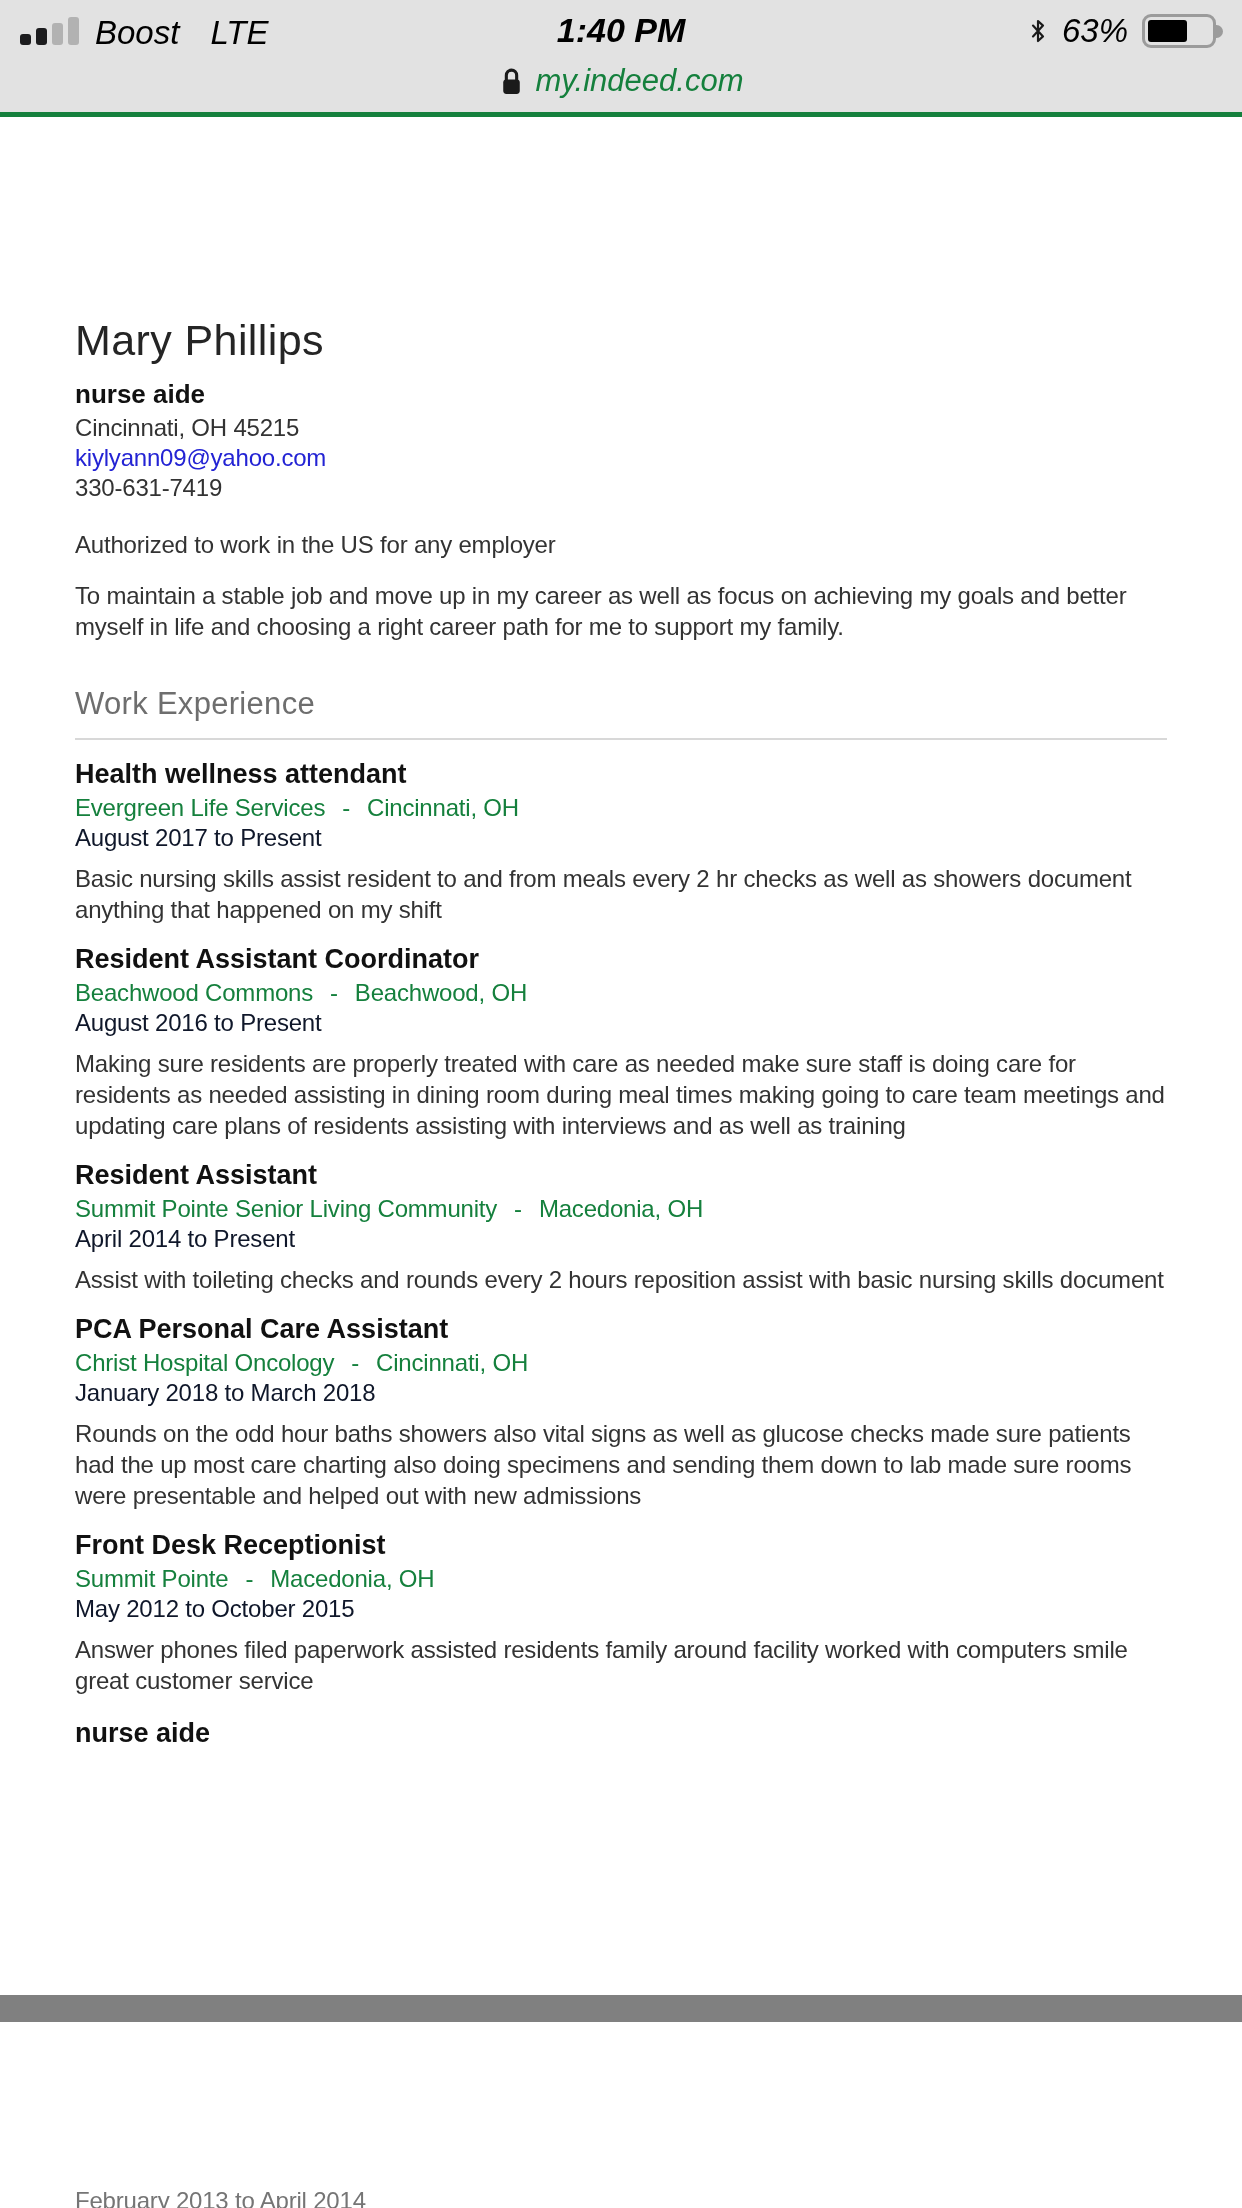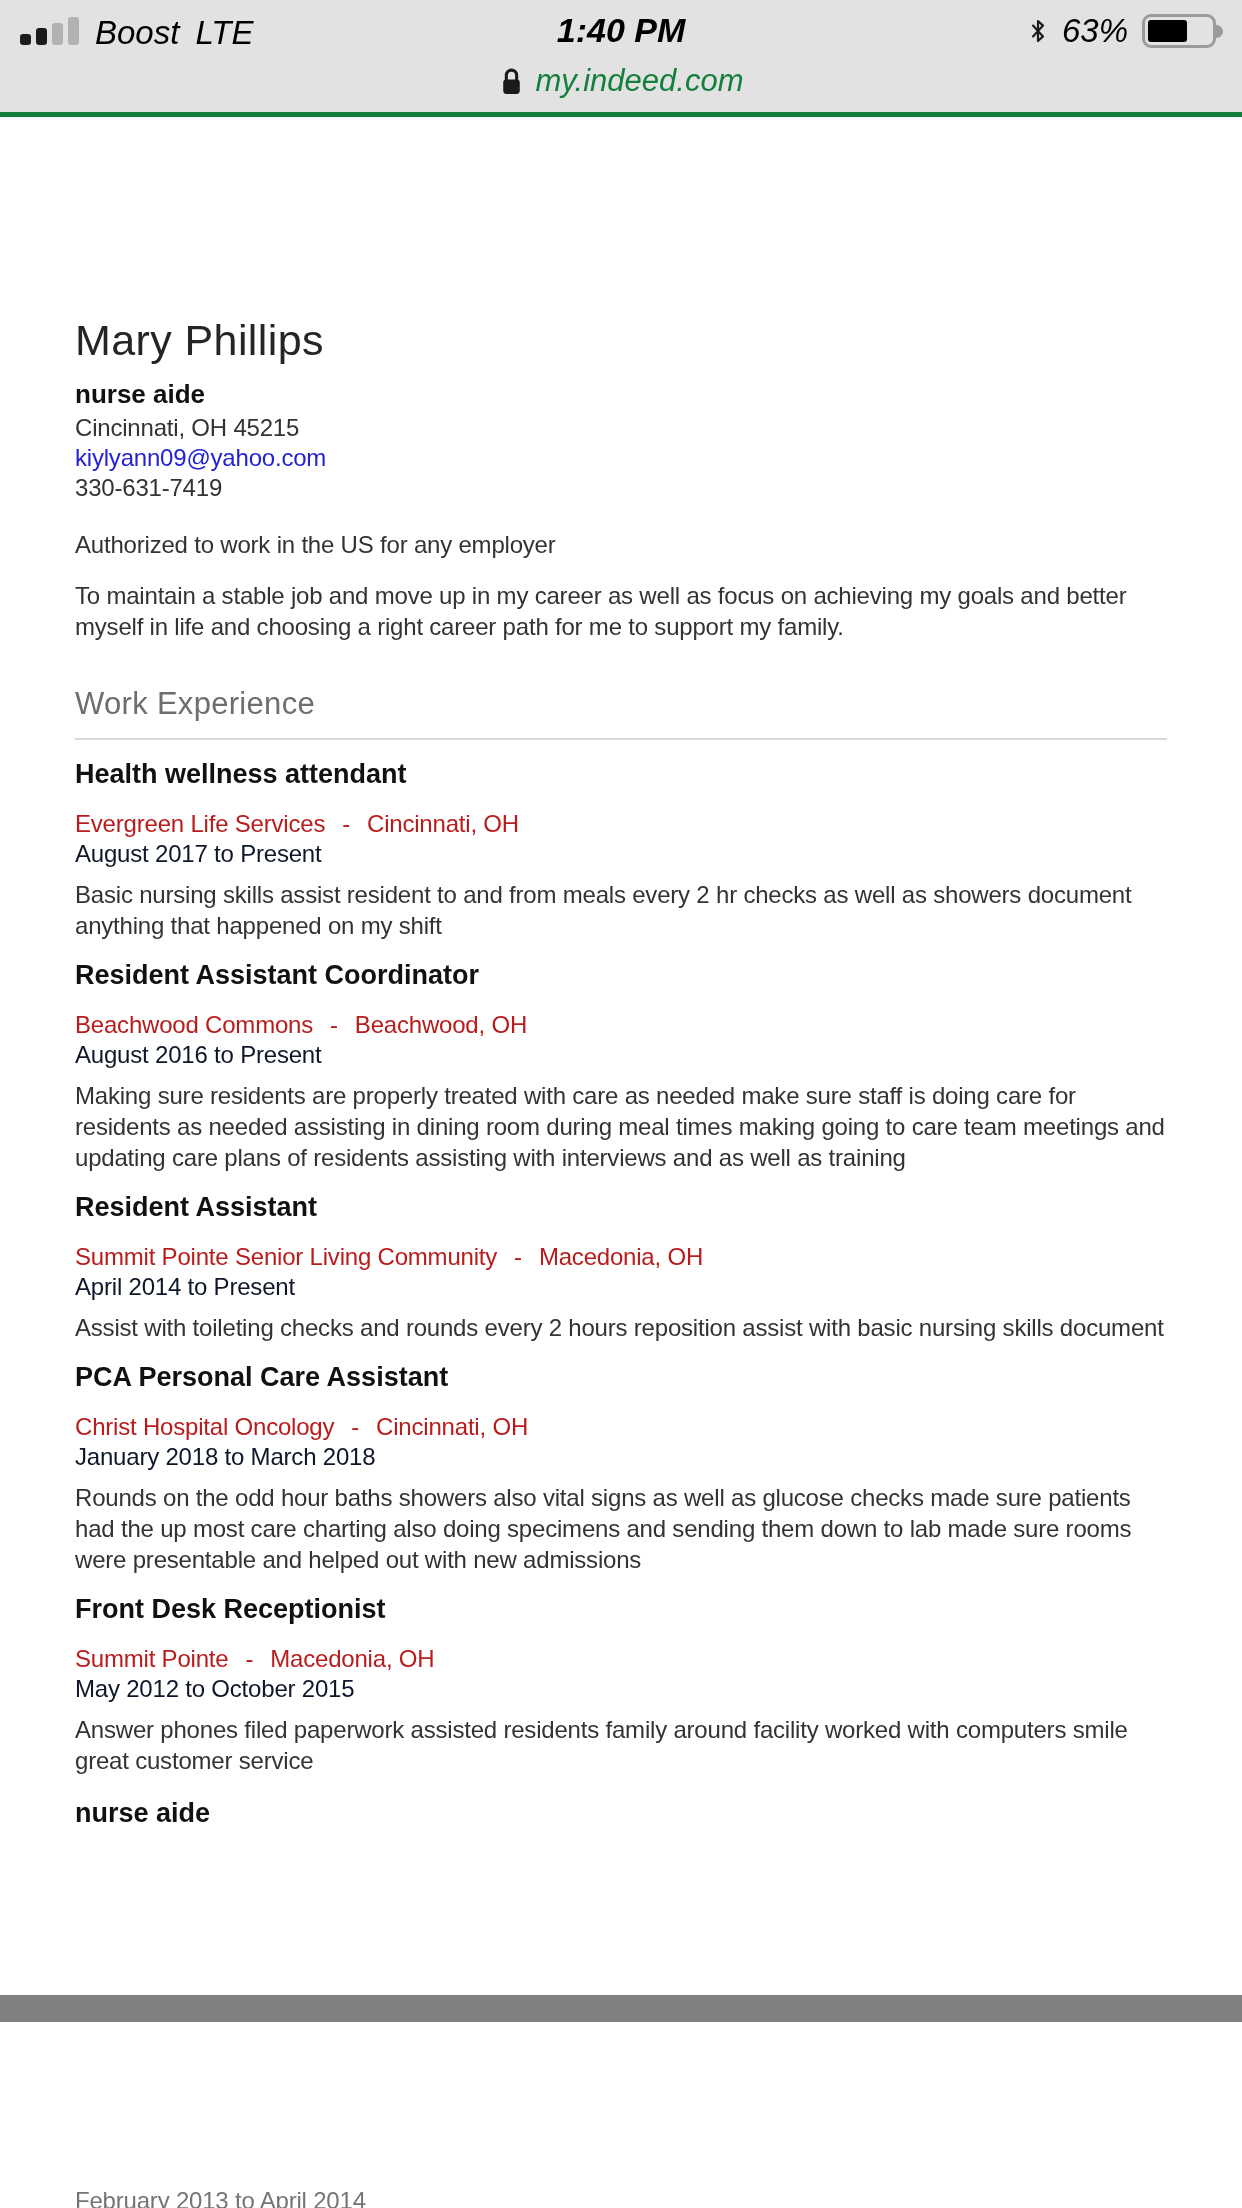--- a/index.html
+++ b/index.html
@@ -27,21 +27,21 @@
     position: absolute; left: 20px; top: 12px;
     display: flex; align-items: center; gap: 16px; height: 42px;
   }
   .signal { display: flex; align-items: flex-end; gap: 5px; height: 28px; padding-bottom: 2px; }
   .signal i { display: block; width: 11px; border-radius: 3px; }
   .signal .b1 { height: 11px; background: #1c1c1e; }
   .signal .b2 { height: 17px; background: #1c1c1e; }
   .signal .b3 { height: 22px; background: #b2b2b2; }
   .signal .b4 { height: 28px; background: #b2b2b2; }
   .carrier, .network { font-size: 33px; color: #000; line-height: 42px; }
-  .network { margin-left: 0; }
+  .network { margin-left: 15px; }
   .sb-time {
     position: absolute; left: 0; right: 0; top: 8px;
     text-align: center; font-size: 34px; font-weight: 700; color: #000; line-height: 44px;
   }
   .sb-right {
     position: absolute; right: 18px; top: 10px;
     display: flex; align-items: center; gap: 14px; height: 42px;
   }
   .battery-pct { font-size: 33px; color: #000; }
   .battery { position: relative; width: 74px; height: 34px; border: 3px solid #9b9b9b; border-radius: 9px; margin-right: 8px; }
@@ -63,21 +63,21 @@
   .contact-line { font-size: 24px; color: #333; line-height: 30px; letter-spacing: -0.2px; }
   .loc { margin-top: 4px; }
   .email { display: block; font-size: 24px; color: #2323d4; line-height: 30px; text-decoration: none; letter-spacing: -0.2px; }
   .body-text { margin: 20px 0 0; font-size: 24px; color: #333; line-height: 31px; letter-spacing: -0.2px; }
   .auth { margin-top: 26px; }
   .section-heading {
     margin: 44px 0 0; font-size: 31px; font-weight: 400; color: #6e6e6e;
     line-height: 36px; padding-bottom: 16px; border-bottom: 2px solid #d8d8d8; letter-spacing: 0.3px;
   }
   .job-title { margin: 18px 0 0; font-size: 27px; font-weight: 700; color: #111; line-height: 32px; }
-  .job-meta { margin-top: 19px; font-size: 24px; color: #b91c1c; line-height: 30px; letter-spacing: -0.2px; }
+  .job-meta { margin-top: 3px; font-size: 24px; color: #15803d; line-height: 30px; letter-spacing: -0.2px; }
   .job-meta .sep { margin: 0 17px; }
   .job-date { font-size: 24px; color: #0f172a; line-height: 30px; letter-spacing: -0.2px; }
   .job-desc { margin: 10px 0 0; font-size: 24px; color: #333; line-height: 31px; letter-spacing: -0.2px; }
   .trailing-title { margin-top: 21px; }
 
   
   .gray-bar { position: absolute; left: 0; top: 1995px; width: 100%; height: 27px; background: #808080; }
   .clipped-date { position: absolute; left: 75px; top: 2186px; font-size: 24px; color: #757575; line-height: 30px; letter-spacing: -0.2px; }
 </style>
 </head>

